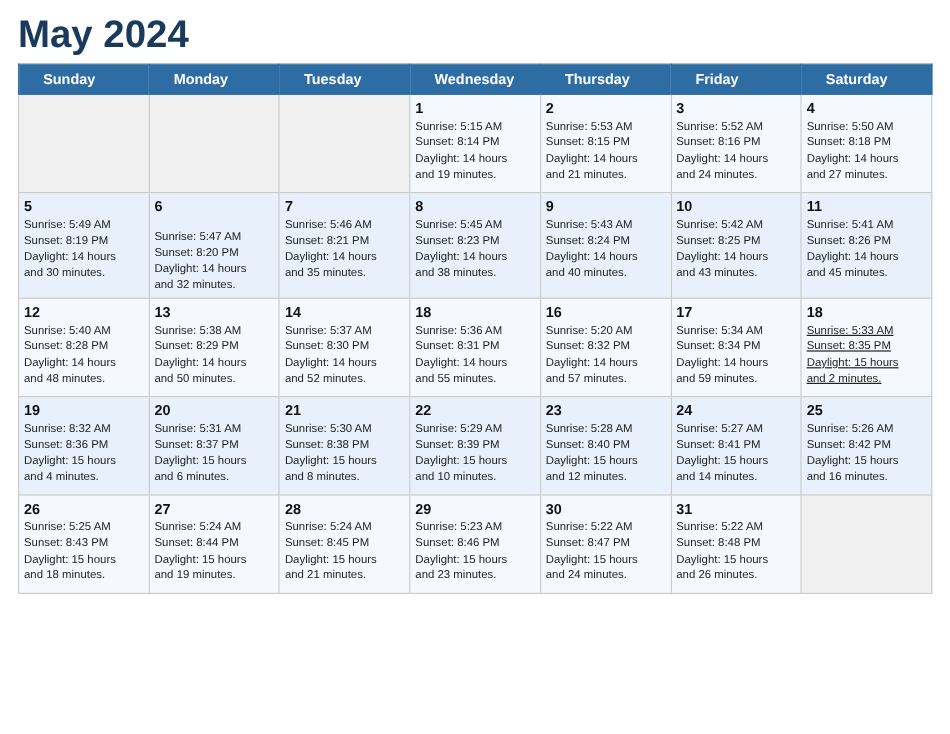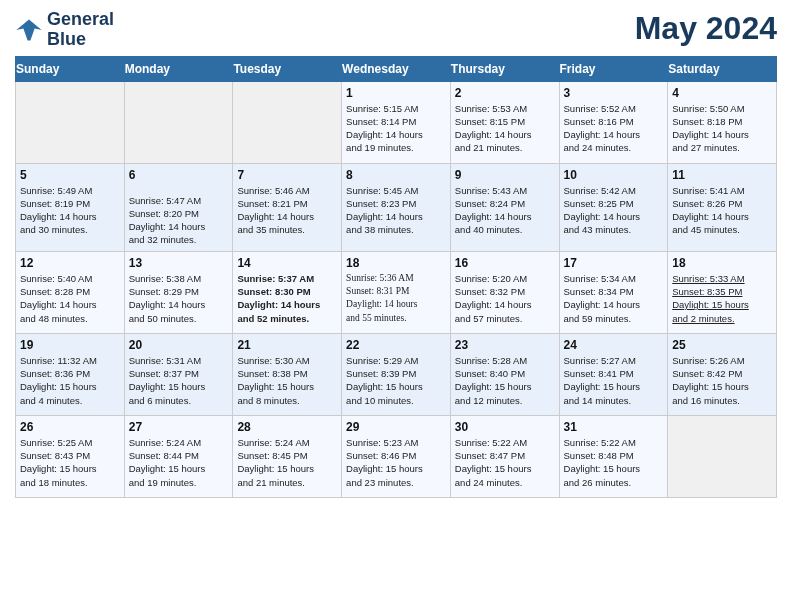--- a/index.html
+++ b/index.html
@@ -46,21 +46,21 @@
     table {
       width: 100%;
       border-collapse: collapse;
       table-layout: fixed;
     }
     thead tr th {
       background-color: #2e6da4;
       color: #fff;
       font-size: 12px;
       font-weight: bold;
-      padding: 5px 0;
+      padding: 5px 20px;
       text-align: left;
       border: 1px solid #2e6da4;
     }
     tbody tr td {
       border: 1px solid #ccc;
       vertical-align: top;
       padding: 4px 4px;
       font-size: 10px;
       color: #222;
       height: 82px;
@@ -85,29 +85,20 @@
       color: #222;
     }
     .empty-cell {
       background: #f0f0f0 !important;
     }
   </style>
 </head>
 <body>
 
 <div class="header">
-  <div class="logo">
-    <svg class="logo-bird" viewBox="0 0 40 40" xmlns="http://www.w3.org/2000/svg">
-      <polygon points="20,5 38,20 28,18 22,35 18,35 12,18 2,20" fill="#2e6da4"></polygon>
-    </svg>
-    <div class="logo-text">
-      <div>General</div>
-      <div>Blue</div>
-    </div>
-  </div>
   <div class="title-block">
     <div class="month-title">May 2024</div>
   </div>
 </div>
 
 <table>
   <thead>
     <tr>
     <th>Sunday</th>
         <th>Monday</th>
@@ -213,28 +204,28 @@
         </td>
         <td>
           <span class="day-num">13</span>
           <div class="day-info" style="white-space: pre-line;">Sunrise: 5:38 AM
 Sunset: 8:29 PM
 Daylight: 14 hours
 and 50 minutes.</div>
         </td>
         <td>
           <span class="day-num">14</span>
-          <div class="day-info" style="white-space: pre-line; font-weight: bold;">Sunrise: 5:37 AM
+          <div class="day-info" style="white-space: pre-line;">Sunrise: 5:37 AM
 Sunset: 8:30 PM
 Daylight: 14 hours
 and 52 minutes.</div>
         </td>
         <td>
           <span class="day-num">18</span>
-          <div class="day-info" style="white-space: pre-line; font-family: Liberation Serif, serif;">Sunrise: 5:36 AM
+          <div class="day-info" style="white-space: pre-line;">Sunrise: 5:36 AM
 Sunset: 8:31 PM
 Daylight: 14 hours
 and 55 minutes.</div>
         </td>
         <td>
           <span class="day-num">16</span>
           <div class="day-info" style="white-space: pre-line;">Sunrise: 5:20 AM
 Sunset: 8:32 PM
 Daylight: 14 hours
 and 57 minutes.</div>
@@ -250,21 +241,21 @@
           <span class="day-num">18</span>
           <div class="day-info" style="white-space: pre-line; text-decoration: underline;">Sunrise: 5:33 AM
 Sunset: 8:35 PM
 Daylight: 15 hours
 and 2 minutes.</div>
         </td>
       </tr>
       <tr>
         <td>
           <span class="day-num">19</span>
-          <div class="day-info" style="white-space: pre-line;">Sunrise: 11:32 AM
+          <div class="day-info" style="white-space: pre-line;">Sunrise: 8:32 AM
 Sunset: 8:36 PM
 Daylight: 15 hours
 and 4 minutes.</div>
         </td>
         <td>
           <span class="day-num">20</span>
           <div class="day-info" style="white-space: pre-line;">Sunrise: 5:31 AM
 Sunset: 8:37 PM
 Daylight: 15 hours
 and 6 minutes.</div>

